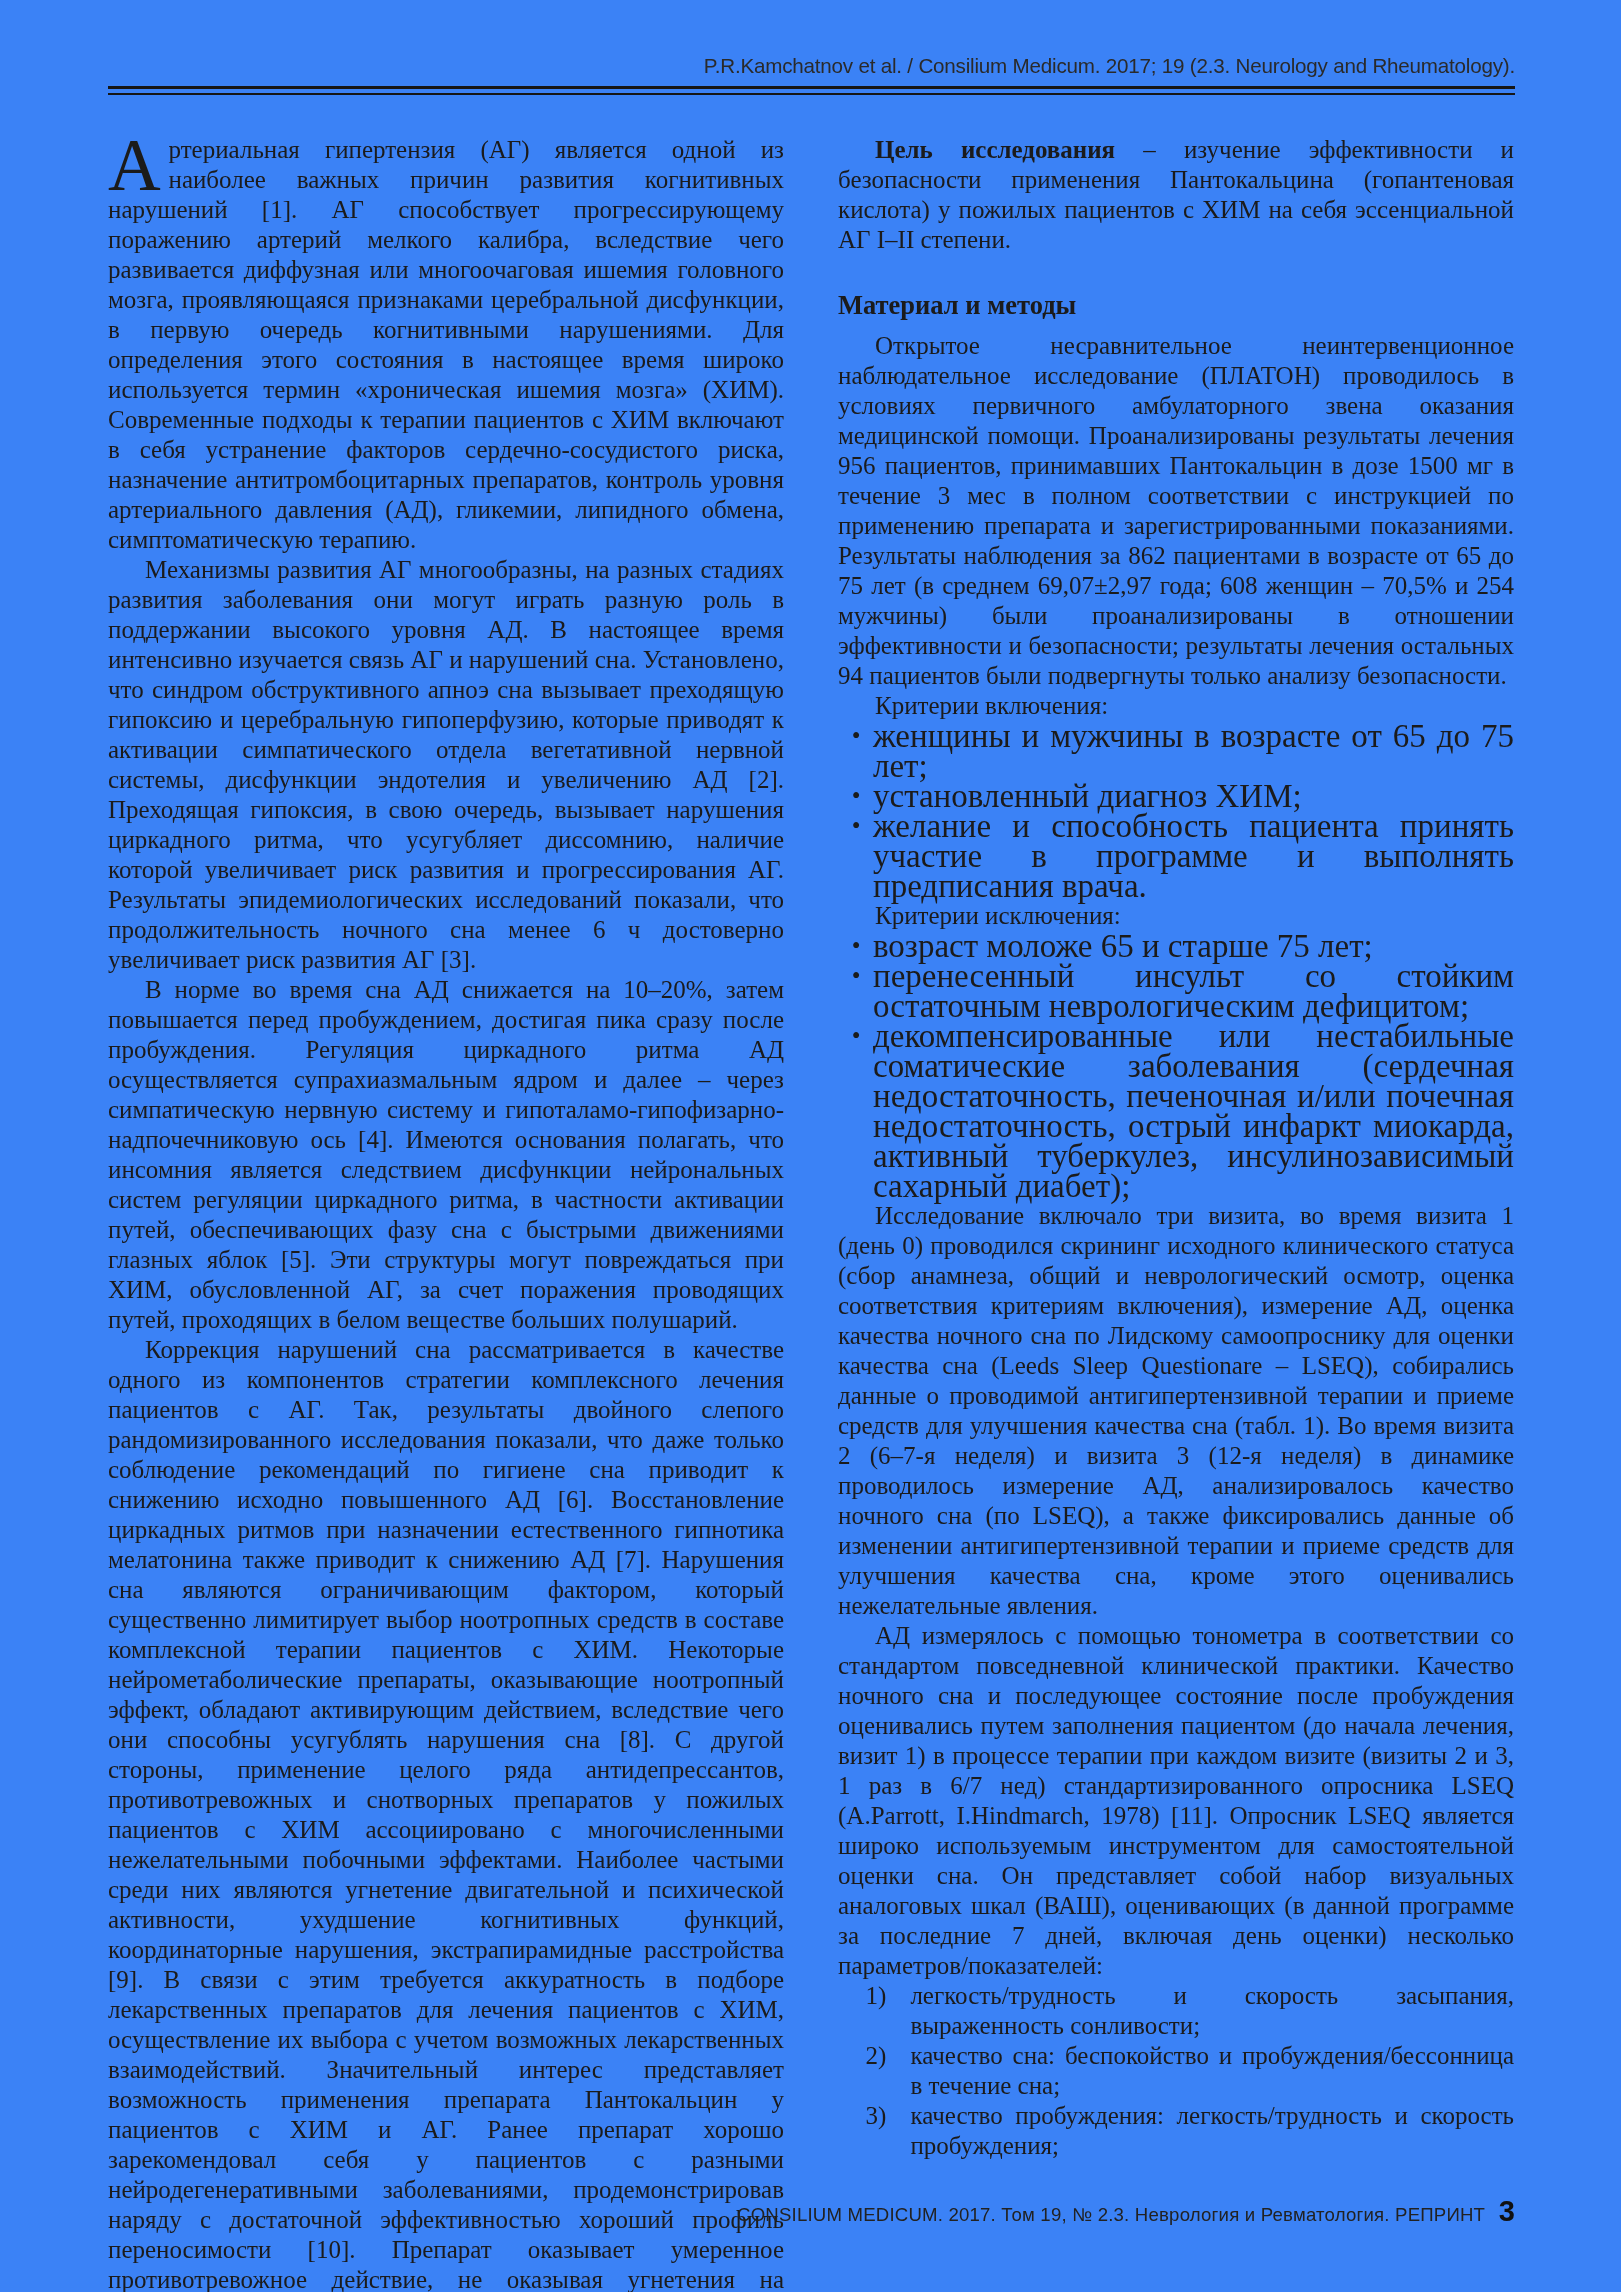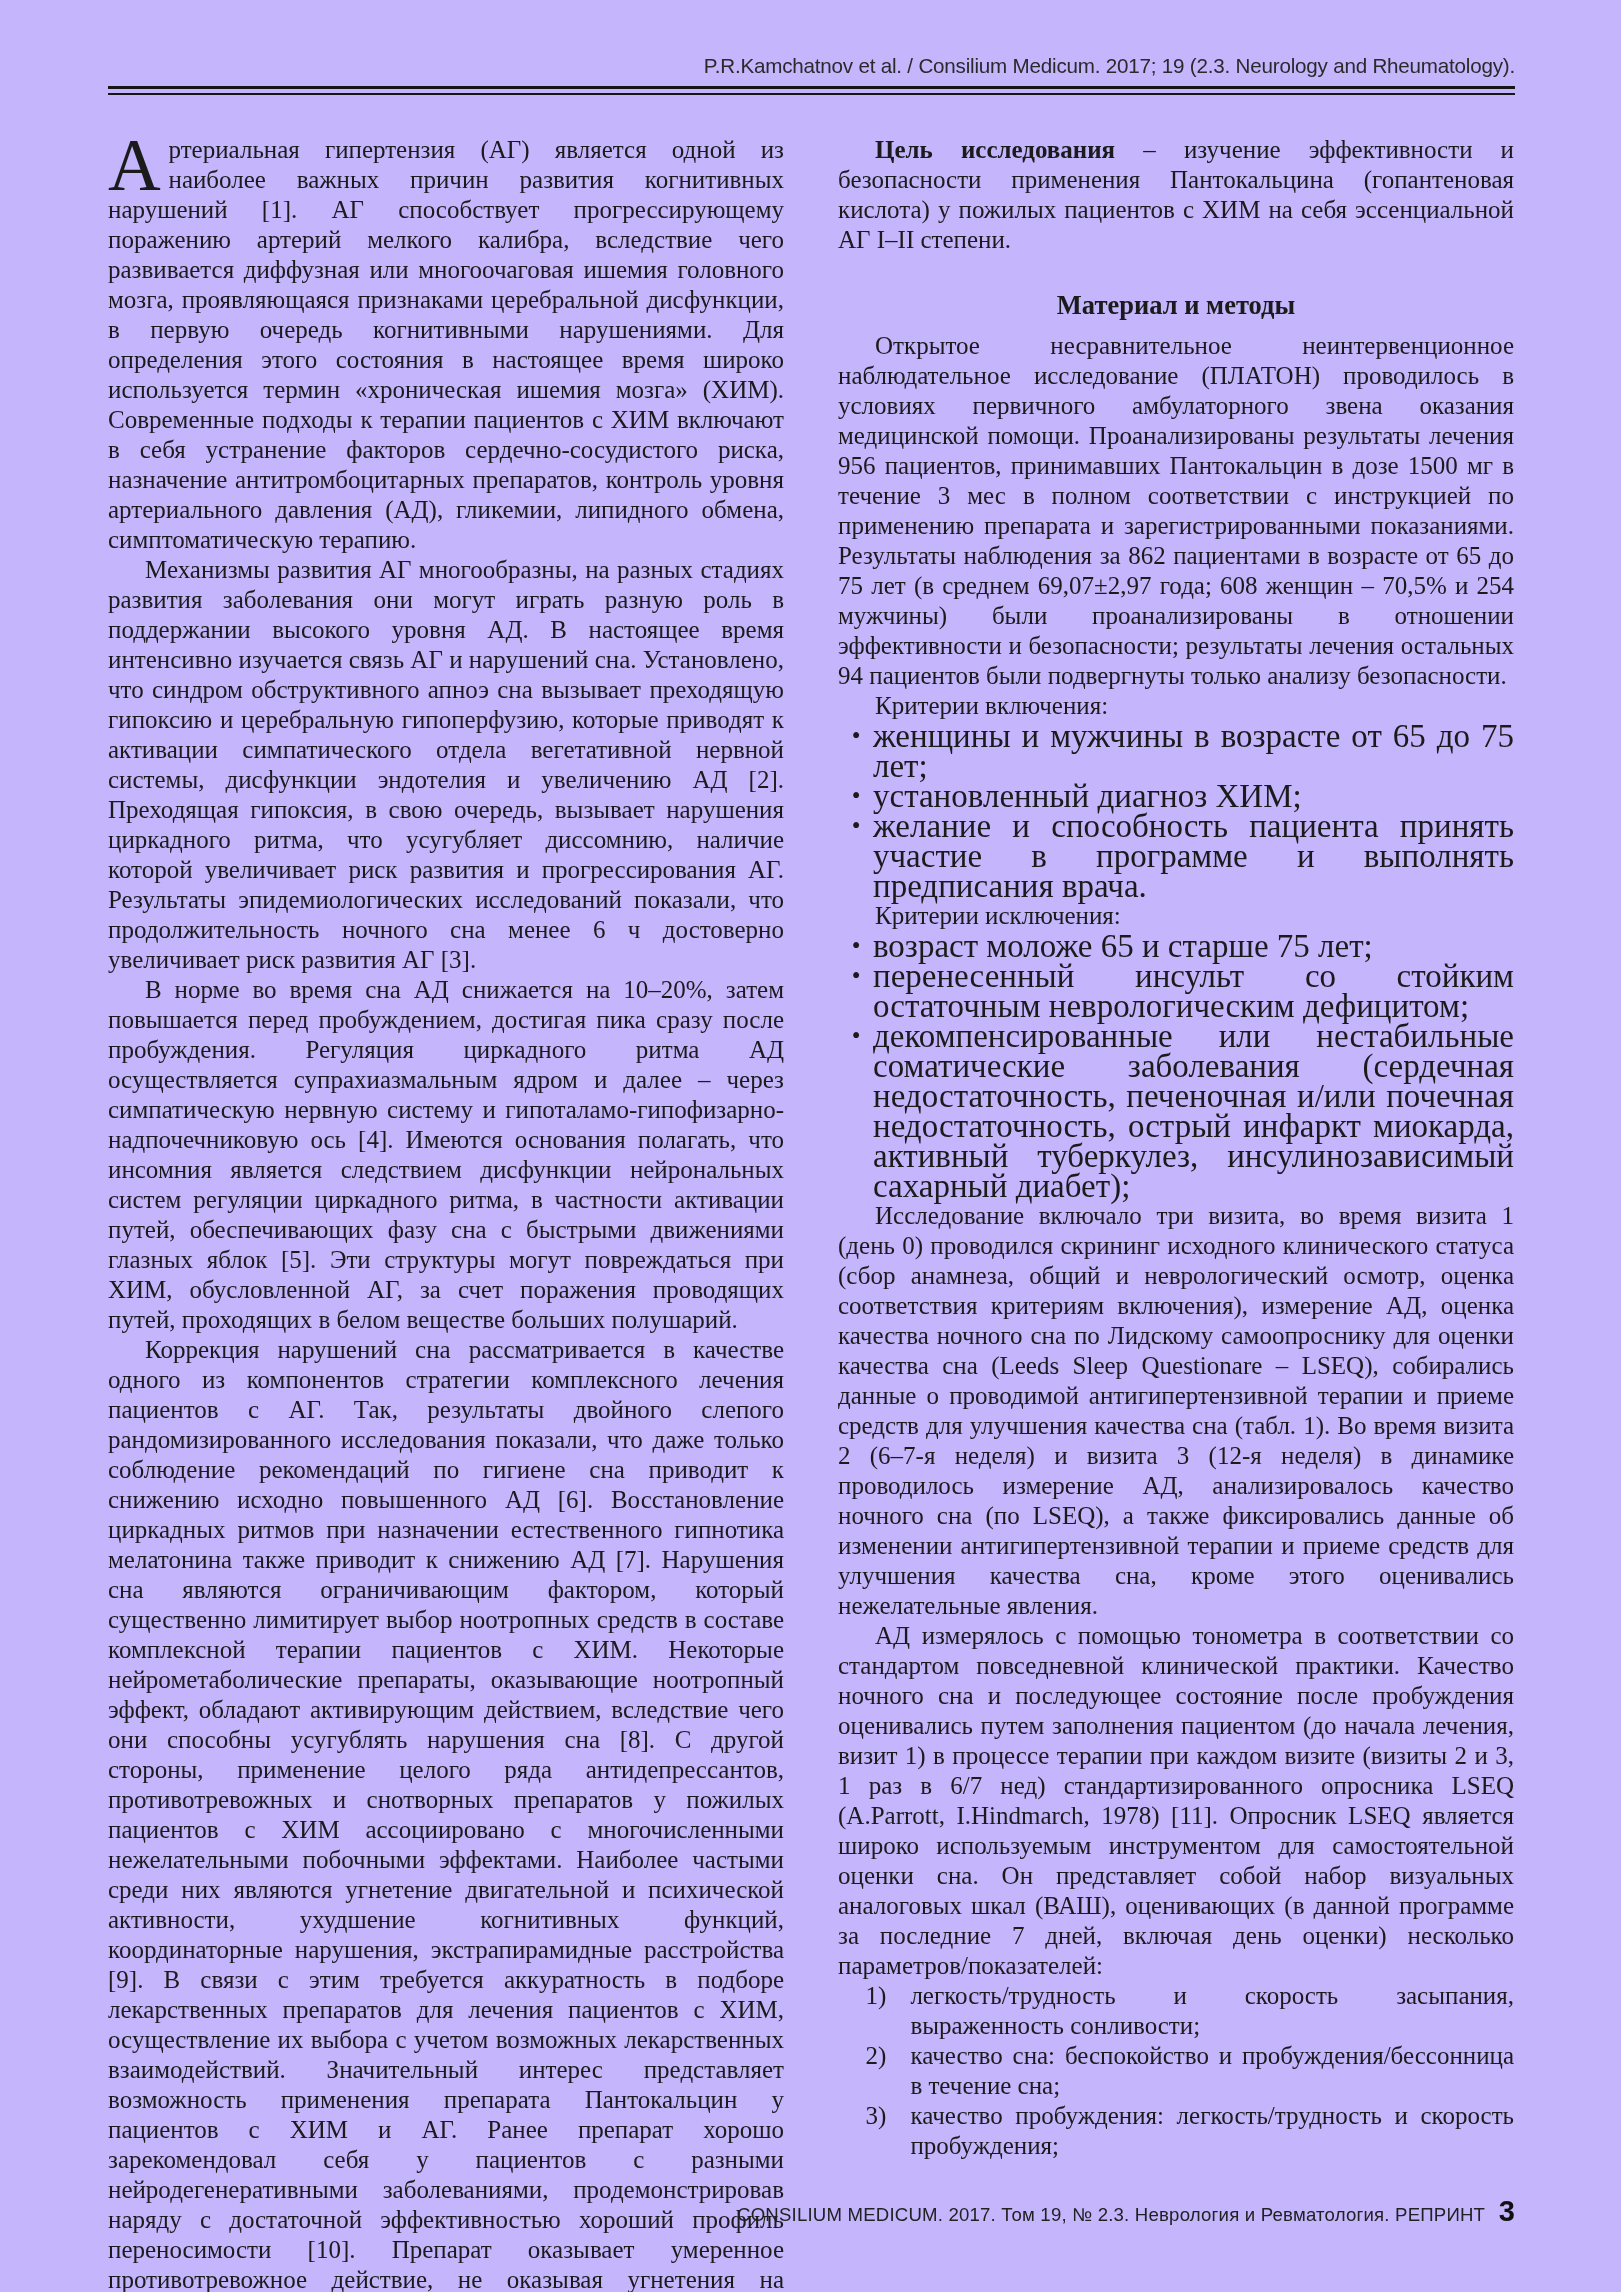--- a/index.html
+++ b/index.html
@@ -1,19 +1,19 @@
 <!DOCTYPE html>
 <html lang="ru"><head>
 <meta charset="utf-8">
 <style>
   html,body{margin:0;padding:0;background:#e8e8e8;}
   .page{
     position:relative;
     width:1621px;height:2293px;
-    background:#c4b5fd;
+    background:#3b82f6;
     margin:0 auto;
     overflow:hidden;
     font-family:"Liberation Serif","DejaVu Serif",serif;
     color:#1b1b1b;
   }
   
   .header{position:absolute;top:53px;left:108px;right:106px;}
   .header-citation{
     text-align:right;
     font-family:"Liberation Sans","DejaVu Sans",sans-serif;
@@ -34,21 +34,20 @@
   .dropcap{
     float:left;
     font-size:73px;line-height:56px;
     padding:2.9px 7.8px 0 0;
     font-weight:400;
   }
   .section-heading{
     margin:35px 0 9.8px 0;
     font-size:26.5px;line-height:31px;font-weight:bold;
     font-family:"Liberation Serif","DejaVu Serif",serif;
-    text-align:center;
   }
   .goal-lead{font-weight:bold;}
   p.criteria{text-indent:37px;}
   
   .bullet{
     position:relative;
     padding-left:35px;
     font-size:33px;line-height:30px;
     text-align:justify;
   }

